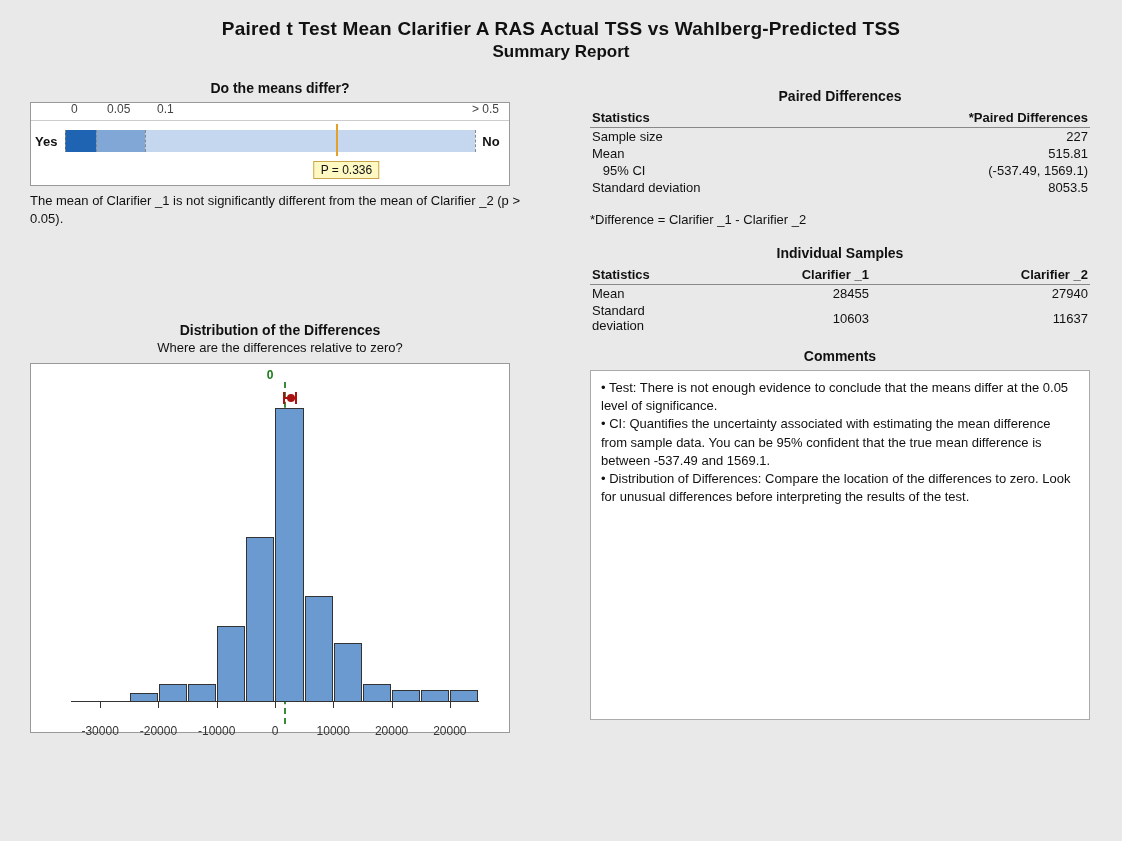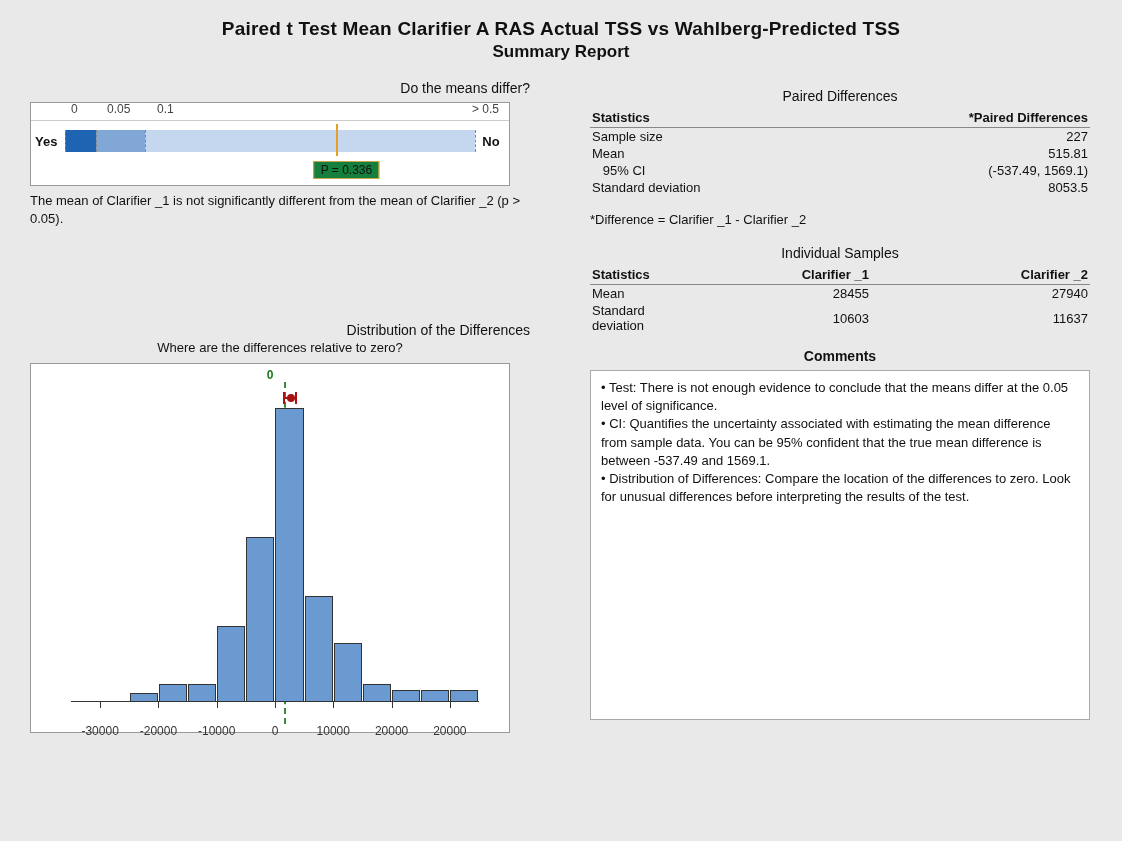--- a/index.html
+++ b/index.html
@@ -34,23 +34,23 @@
   }
   .cols {
     display: flex;
     gap: 60px;
     margin-top: 18px;
   }
   .left { width: 500px; }
   .right { width: 500px; }
 
   .sec-title {
-    text-align: right;
+    text-align: center;
     font-size: 14px;
-    font-weight: normal;
+    font-weight: bold;
   }
   .sec-sub {
     text-align: center;
     font-size: 13px;
     margin-top: 2px;
   }
 
   
   .gauge-frame {
     background: #fff;
@@ -98,36 +98,36 @@
     width: 2px;
     background: #e5a02a;
   }
   .p-row {
     height: 24px;
     position: relative;
   }
   .p-label {
     position: absolute;
     font-size: 12px;
-    background: #15803d;
+    background: #fef9c3;
     border: 1px solid #caa648;
     padding: 1px 6px;
     transform: translateX(-50%);
   }
   .caption {
     font-size: 13px;
     margin-top: 6px;
     line-height: 1.35;
     width: 490px;
   }
 
   
   .tbl-title {
     text-align: center;
-    font-weight: normal;
+    font-weight: bold;
     font-size: 14px;
   }
   table.stats {
     width: 100%;
     border-collapse: collapse;
     font-size: 13px;
     margin-top: 4px;
   }
   table.stats th {
     text-align: left;

